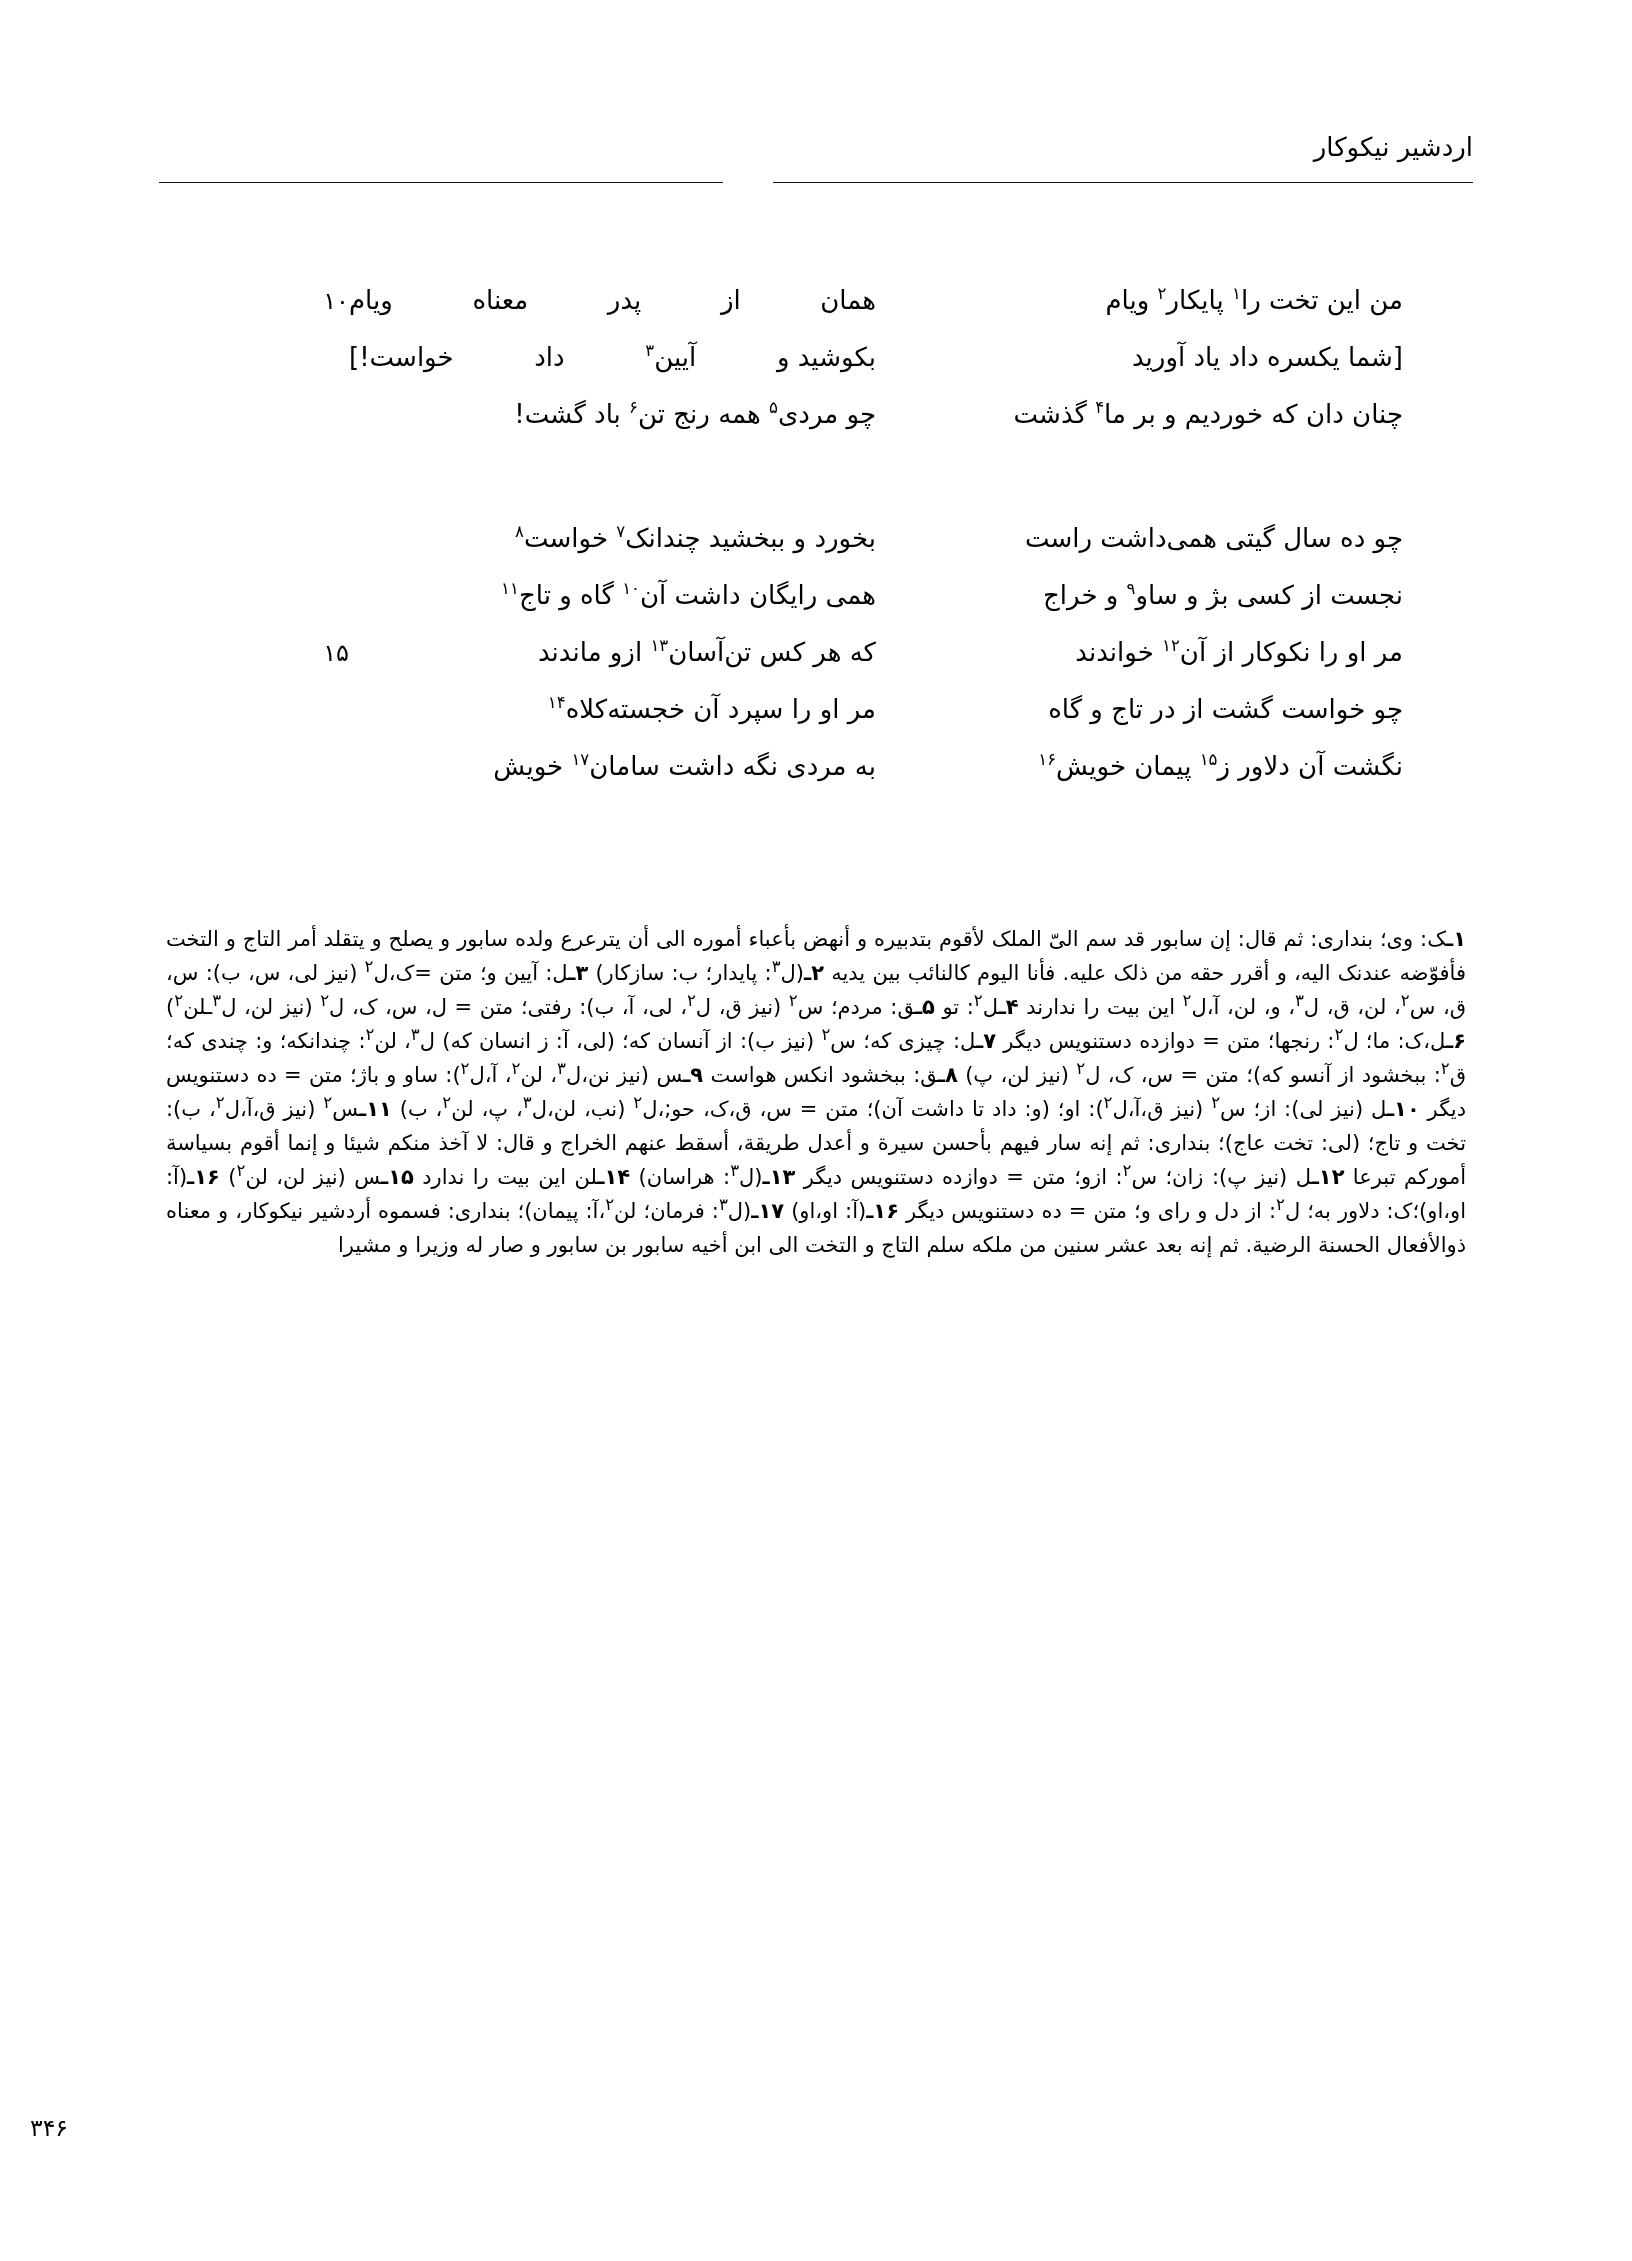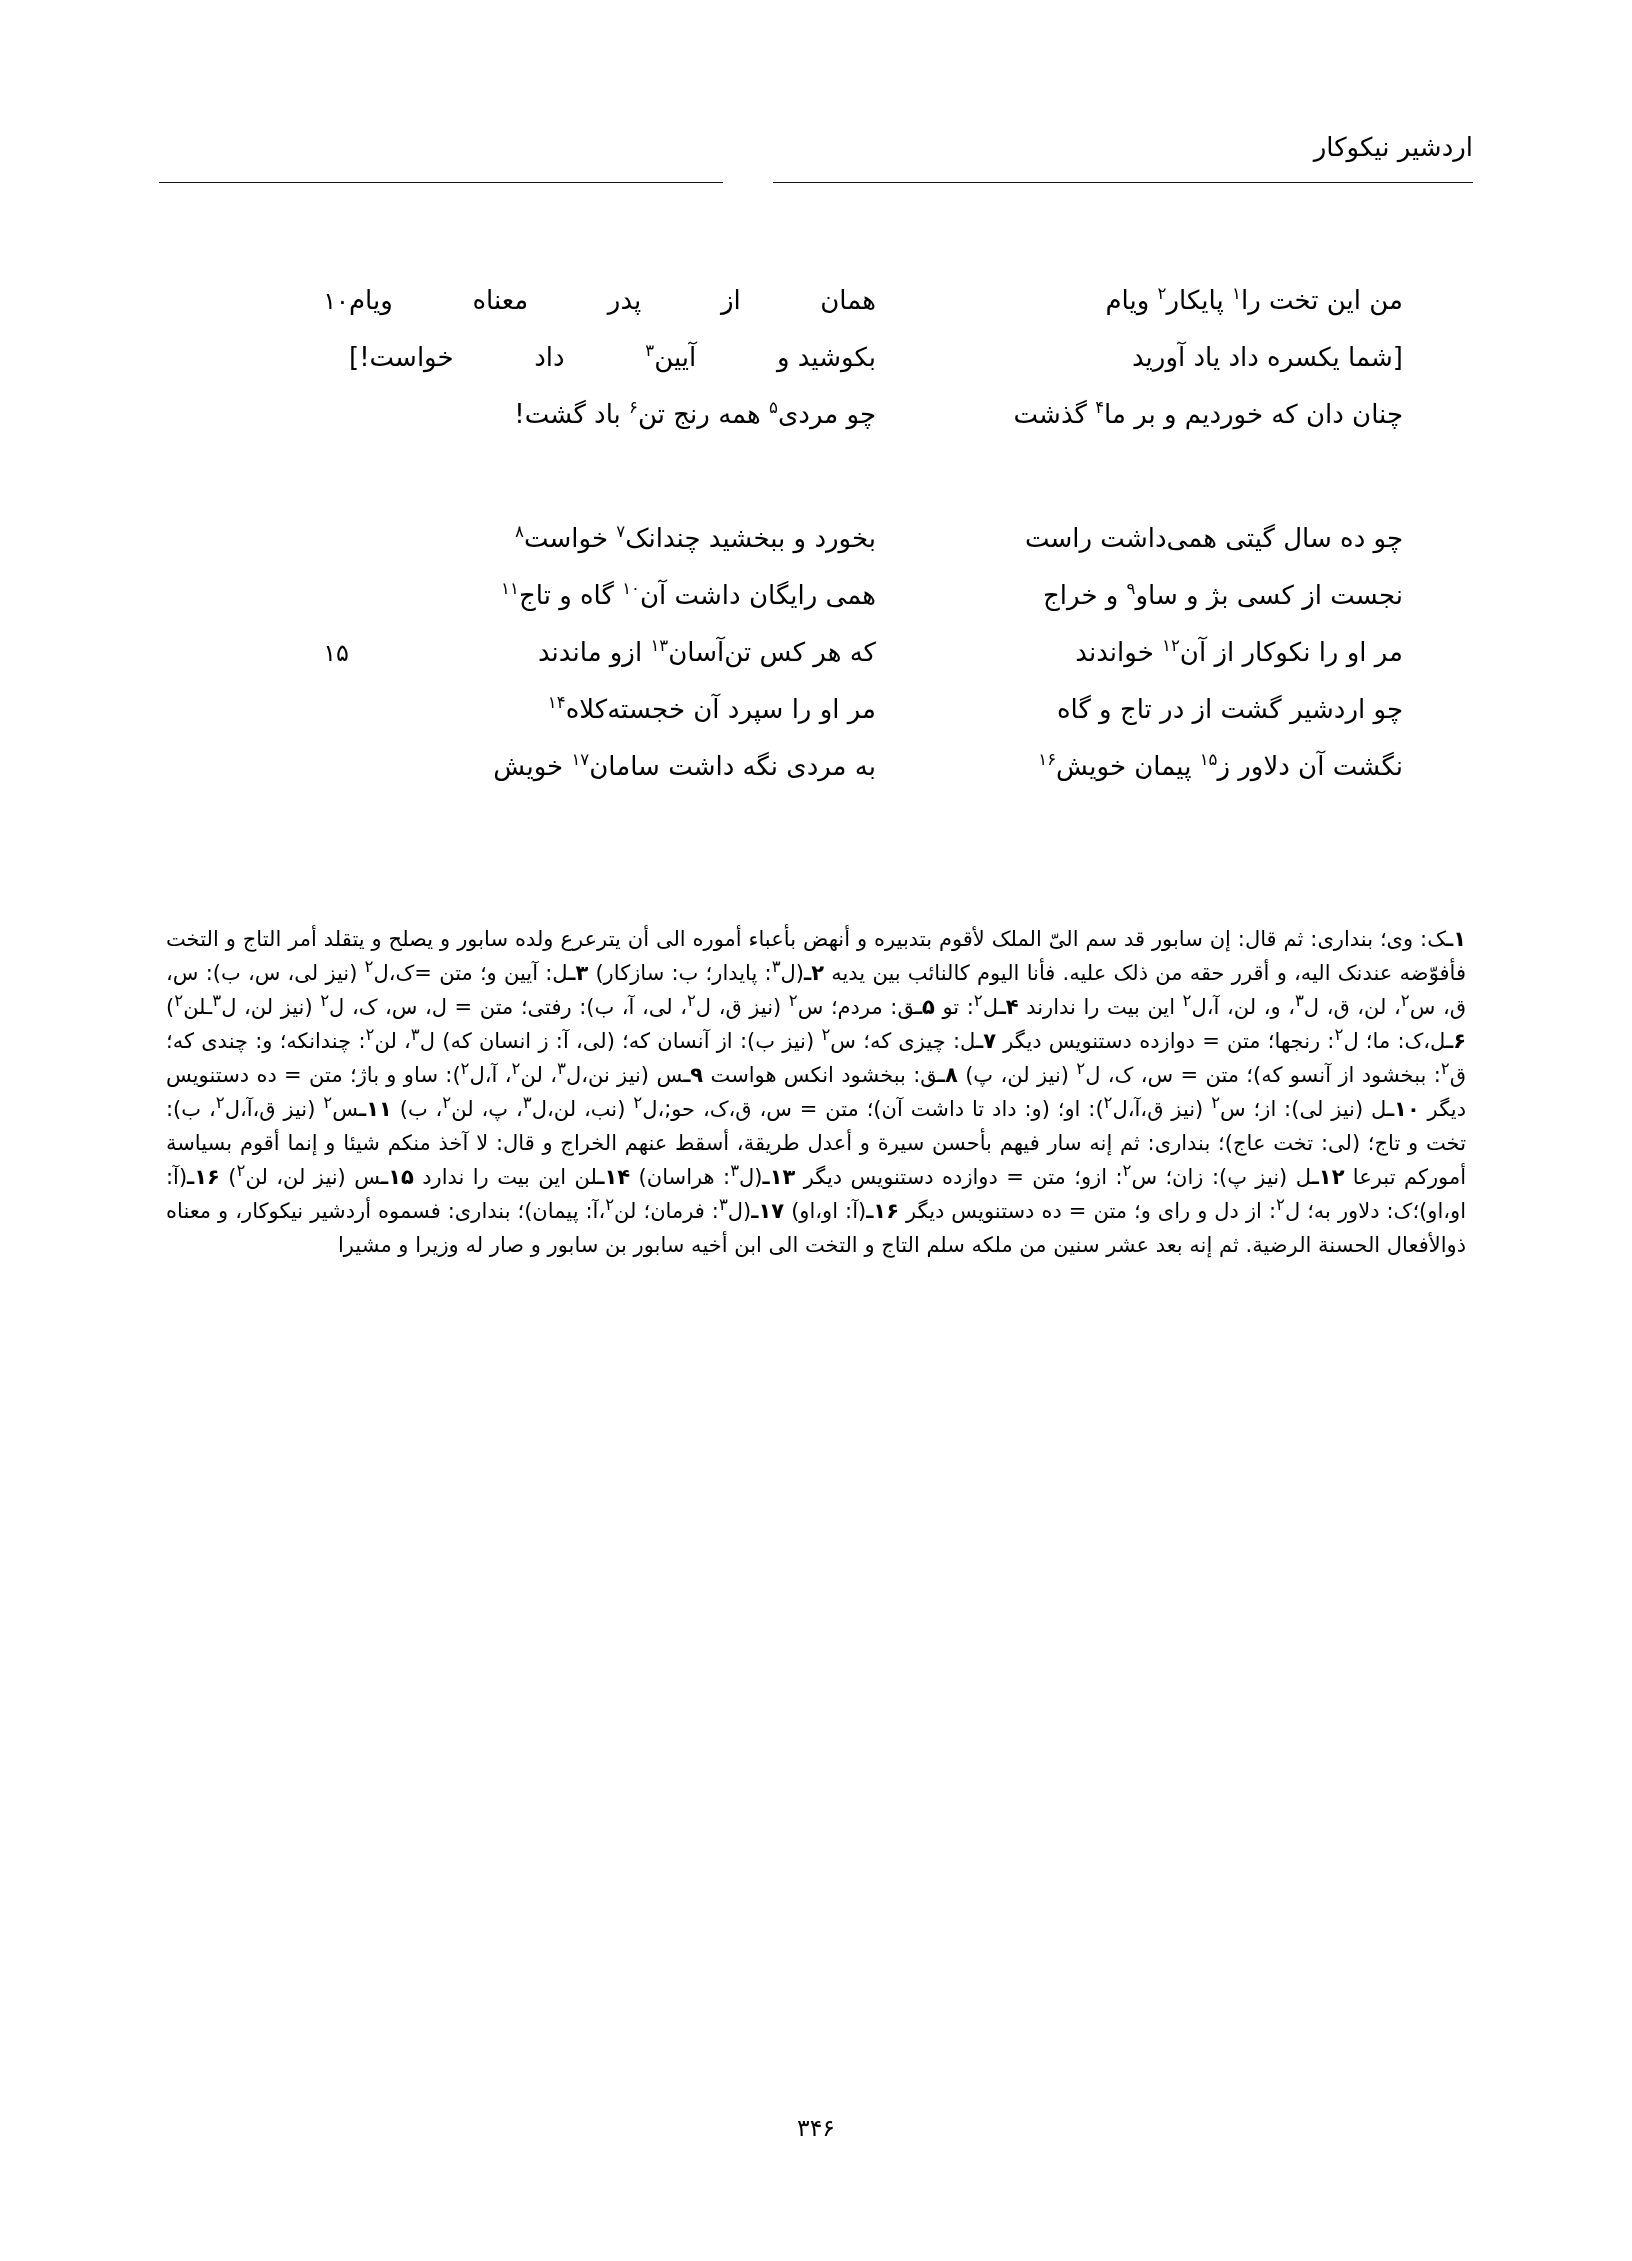--- a/index.html
+++ b/index.html
@@ -119,22 +119,23 @@
   .notes b {
     font-weight: bold;
   }
 
   
   .folio {
     position: absolute;
     top: 2114px;
     left: 0;
     right: 0;
-    text-align: center;
+    text-align: left;
     font-size: 23.6px;
+    padding-left: 30px;
   }
 </style>
 </head>
 <body>
 
 <div class="page">
 
   <div class="header">
     <div class="header-title">اردشیر نیکوکار</div>
     <div class="header-rule"></div>
@@ -182,21 +183,21 @@
         <div class="hemistich first">نجست از کسی بژ و ساو<sup>۹</sup> و خراج</div>
         <div class="hemistich second"><span>همی رایگان داشت آن<sup>۱۰</sup> گاه و تاج<sup>۱۱</sup></span></div>
         <div class="lineno"></div>
       </div>
       <div class="verse-line">
         <div class="hemistich first">مر او را نکوکار از آن<sup>۱۲</sup> خواندند</div>
         <div class="hemistich second"><span>که هر کس تن‌آسان<sup>۱۳</sup> ازو ماندند</span></div>
         <div class="lineno">۱۵</div>
       </div>
       <div class="verse-line">
-        <div class="hemistich first">چو اردشیر گشت از در تاج و گاه</div>
+        <div class="hemistich first">چو خواست گشت از در تاج و گاه</div>
         <div class="hemistich second"><span>مر او را سپرد آن خجسته‌کلاه<sup>۱۴</sup></span></div>
         <div class="lineno"></div>
       </div>
       <div class="verse-line">
         <div class="hemistich first">نگشت آن دلاور ز<sup>۱۵</sup> پیمان خویش<sup>۱۶</sup></div>
         <div class="hemistich second"><span>به مردی نگه داشت سامان<sup>۱۷</sup> خویش</span></div>
         <div class="lineno"></div>
       </div>
     </div>
 

